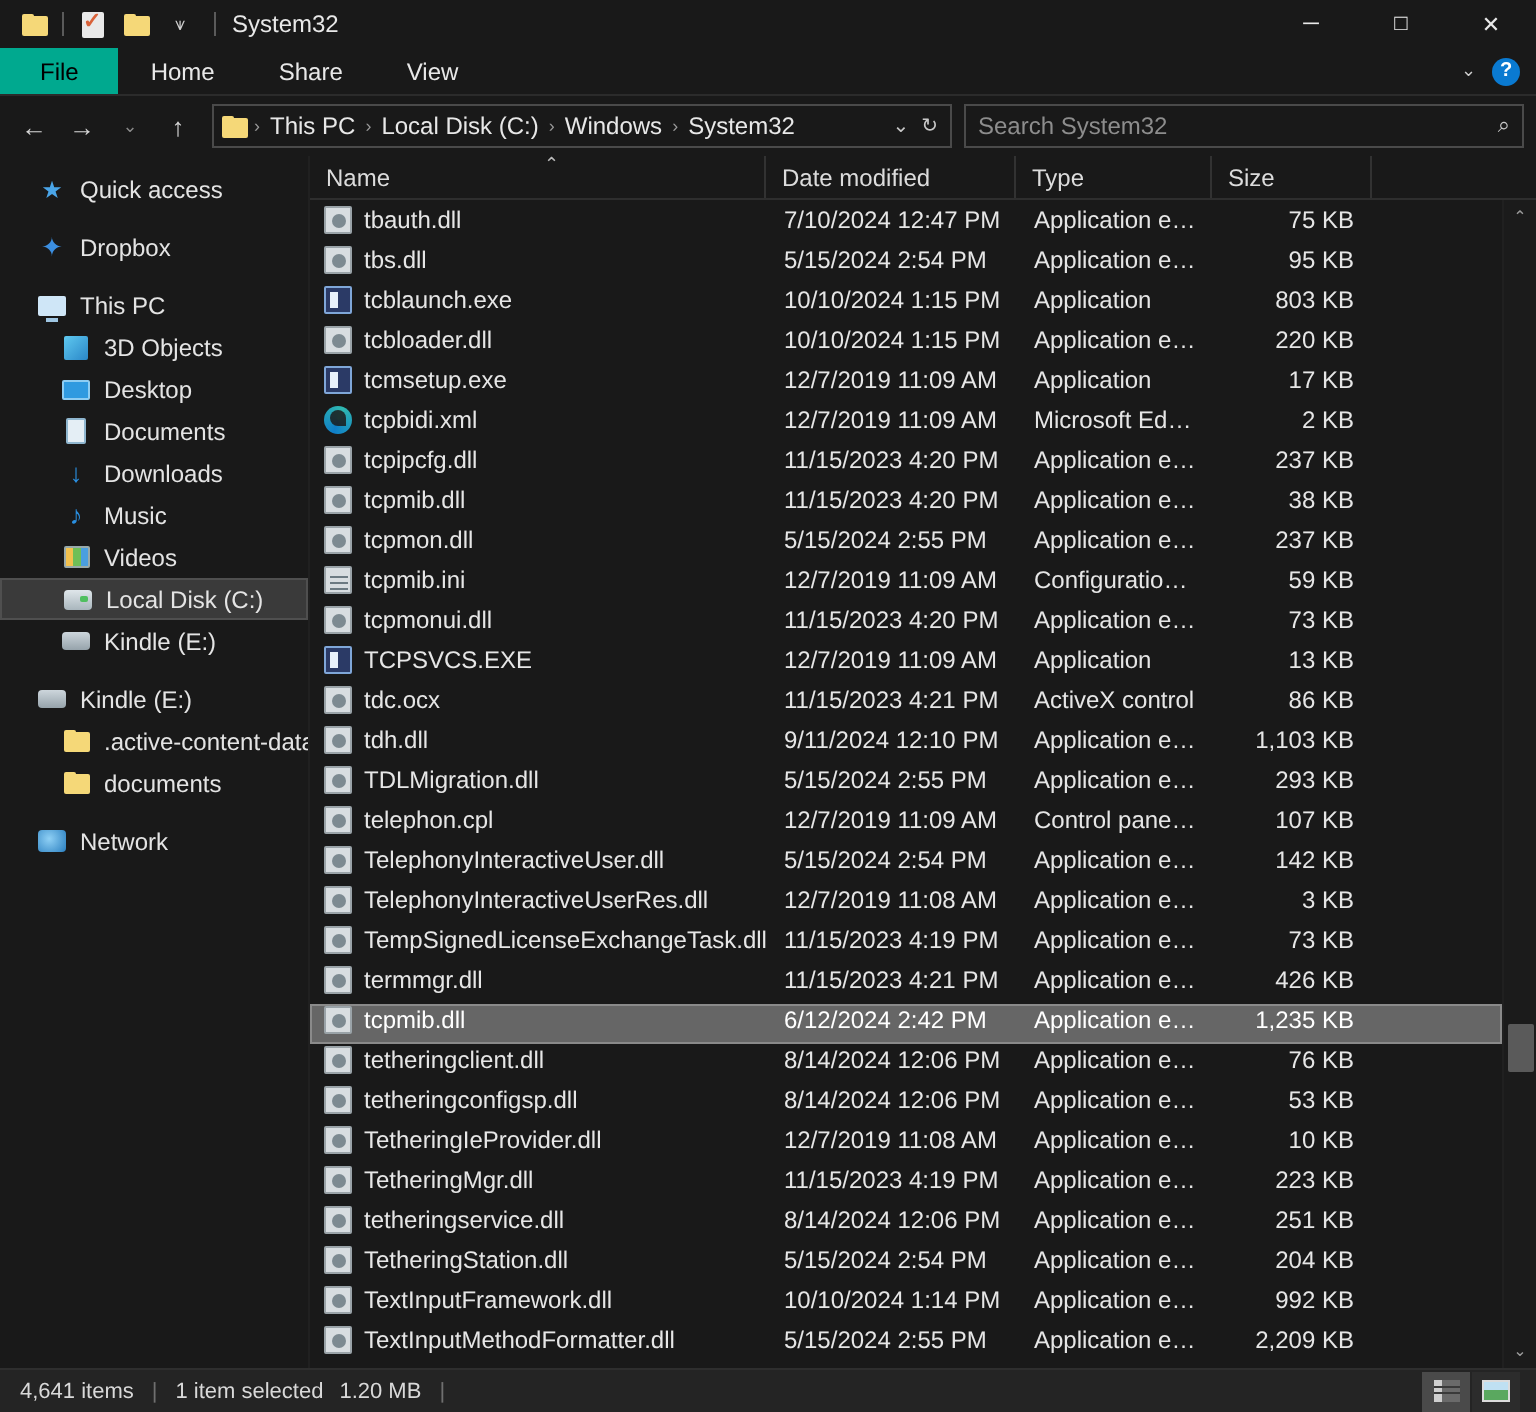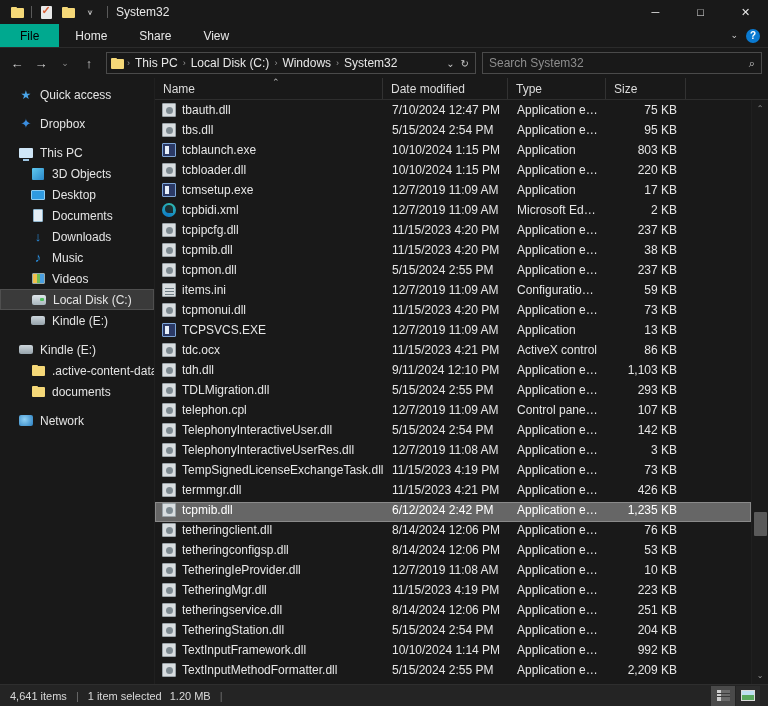--- a/index.html
+++ b/index.html
@@ -484,21 +484,21 @@
                 <span class="fico dll"></span>
                 <span>tcpmon.dll</span>
               </div>
               <div class="cell date">5/15/2024 2:55 PM</div>
               <div class="cell type">Application exten...</div>
               <div class="cell size">237 KB</div>
             </div>
             <div class="row">
               <div class="cell name">
                 <span class="fico ini"></span>
-                <span>items.ini</span>
+                <span>tcpmib.ini</span>
               </div>
               <div class="cell date">12/7/2019 11:09 AM</div>
               <div class="cell type">Configuration sett...</div>
               <div class="cell size">59 KB</div>
             </div>
             <div class="row">
               <div class="cell name">
                 <span class="fico dll"></span>
                 <span>tcpmonui.dll</span>
               </div>

